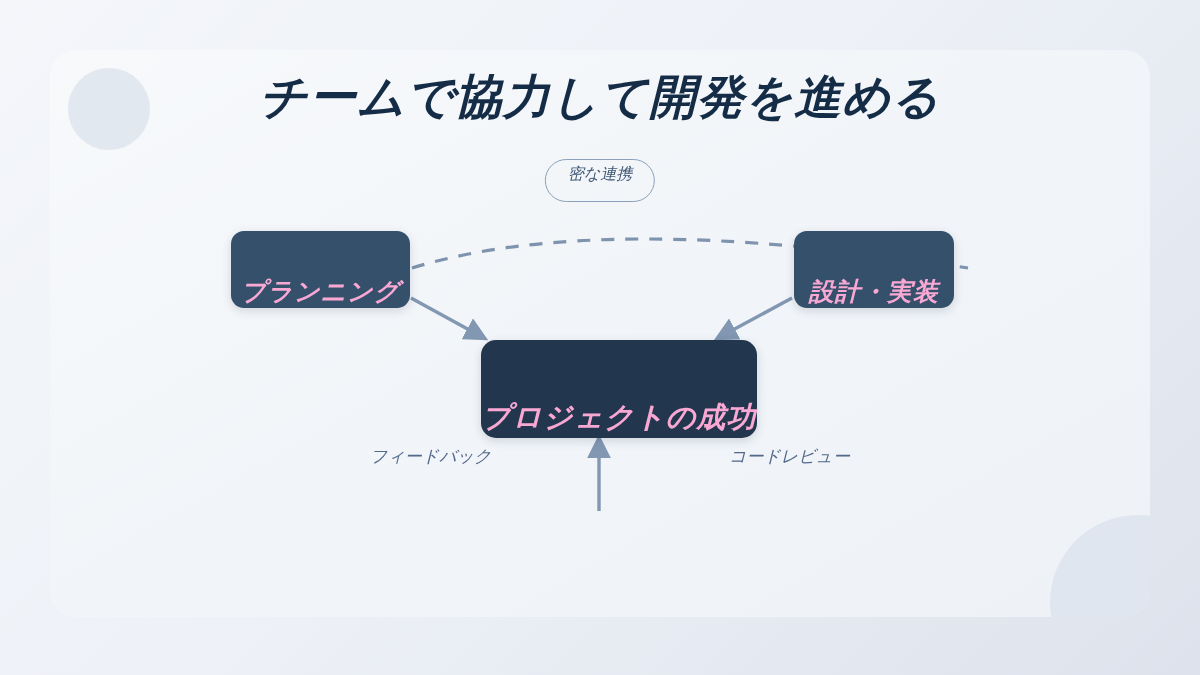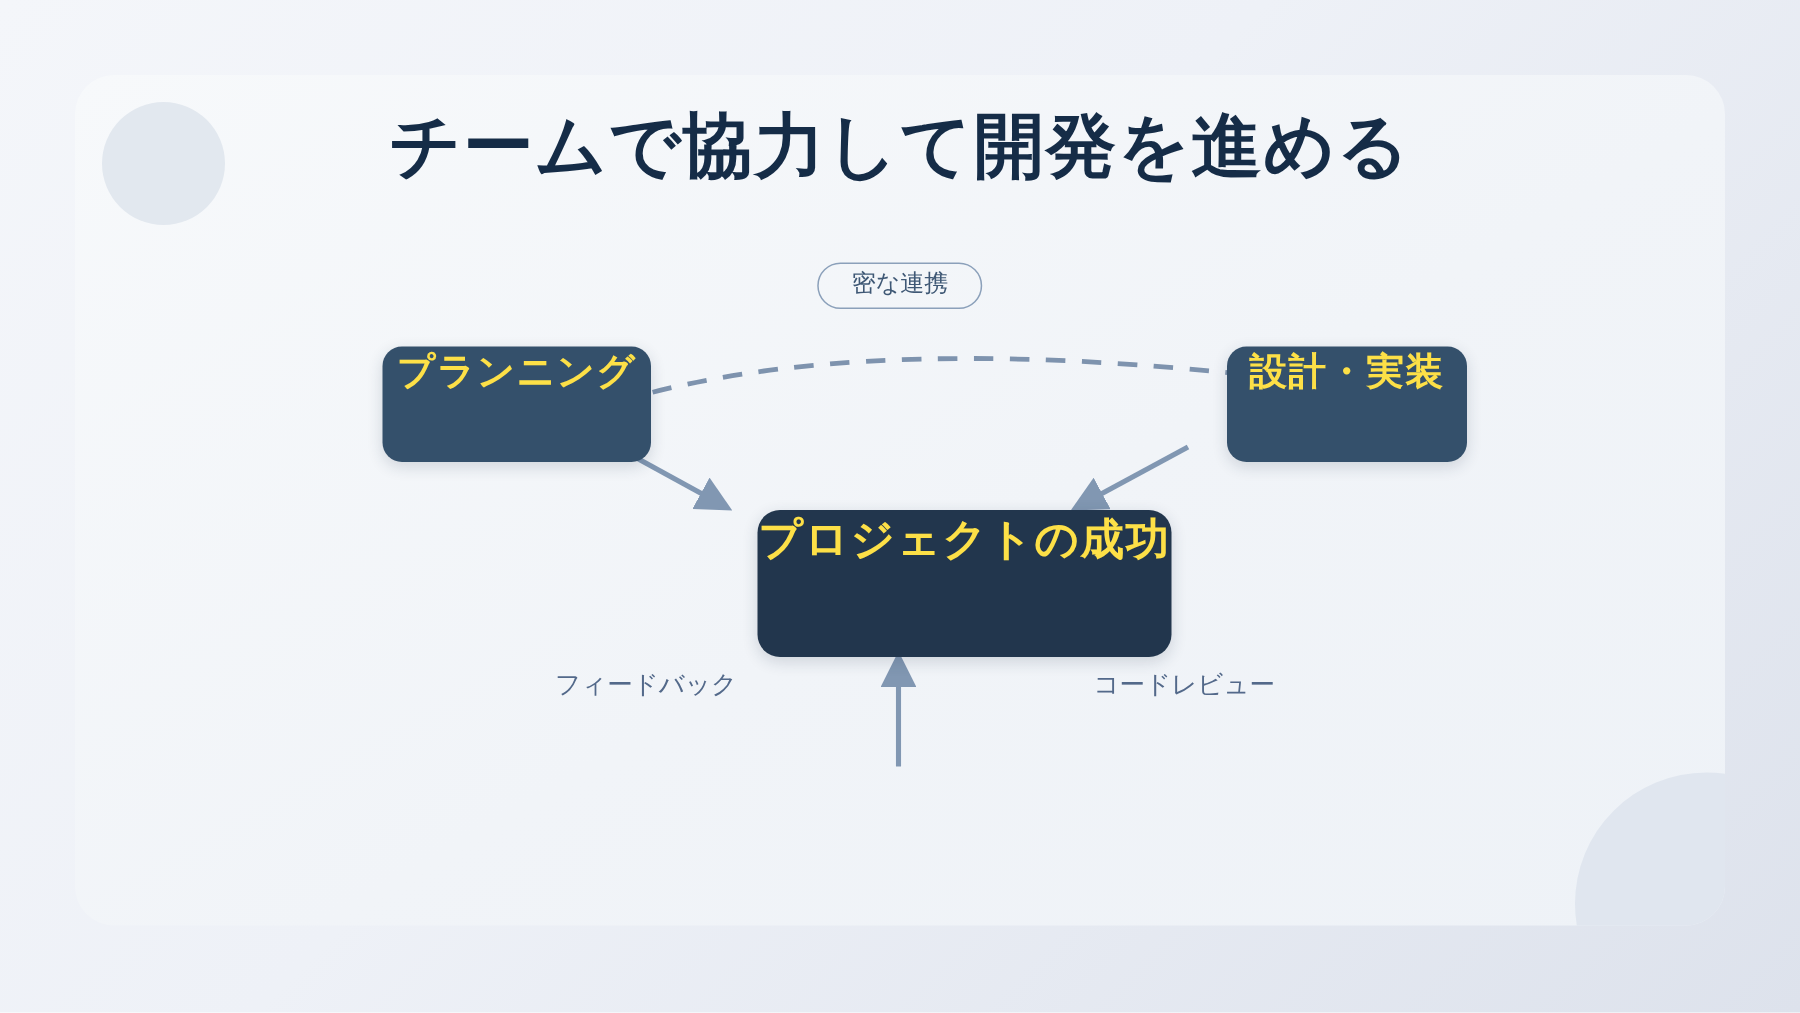--- a/index.html
+++ b/index.html
@@ -18,20 +18,21 @@
   
   #slide-card {
     position: absolute;
     left: 50px;
     top: 50px;
     width: 1100px;
     height: 567px;
     border-radius: 26px;
     background: linear-gradient(150deg, #f7f9fb 0%, #f1f4f8 55%, #eef2f7 100%);
     overflow: hidden;
+    font-style: italic;
   }
 
   
   .deco-circle {
     position: absolute;
     border-radius: 50%;
     pointer-events: none;
   }
   #deco-circle-top-left {
     width: 82px;
@@ -59,54 +60,53 @@
     font-weight: 700;
     color: #152c47;
     letter-spacing: 1px;
     white-space: nowrap;
   }
 
   
   #relation-badge {
     position: absolute;
     left: 50%;
-    top: 125px;
+    top: 109px;
     transform: translateX(-50%);
     border: 1.6px solid #8ba0ba;
     border-radius: 999px;
     color: #3f5875;
     font-size: 16px;
-    padding: 6px 22px 7px 22px;
+    padding: 6px 22px 19px 22px;
     background: transparent;
     white-space: nowrap;
     line-height: 1;
   }
 
   
   #connector-layer {
     position: absolute;
     left: 0;
     top: 0;
     width: 1100px;
     height: 567px;
   }
 
   
   .node-box {
     position: absolute;
     display: flex;
-    align-items: flex-start;
+    align-items: flex-end;
     justify-content: center;
     border-radius: 13px;
-    color: #fde047;
+    color: #f9a8d4;
     font-weight: 700;
     box-shadow: 0 3px 10px rgba(30, 50, 75, 0.16);
     white-space: nowrap;
     letter-spacing: 1px;
-    margin-left: 24px;
   }
   #node-planning {
     left: 181px;
     top: 181px;
     width: 179px;
     height: 77px;
     background: #34506b;
     font-size: 25px;
   }
   #node-design {

